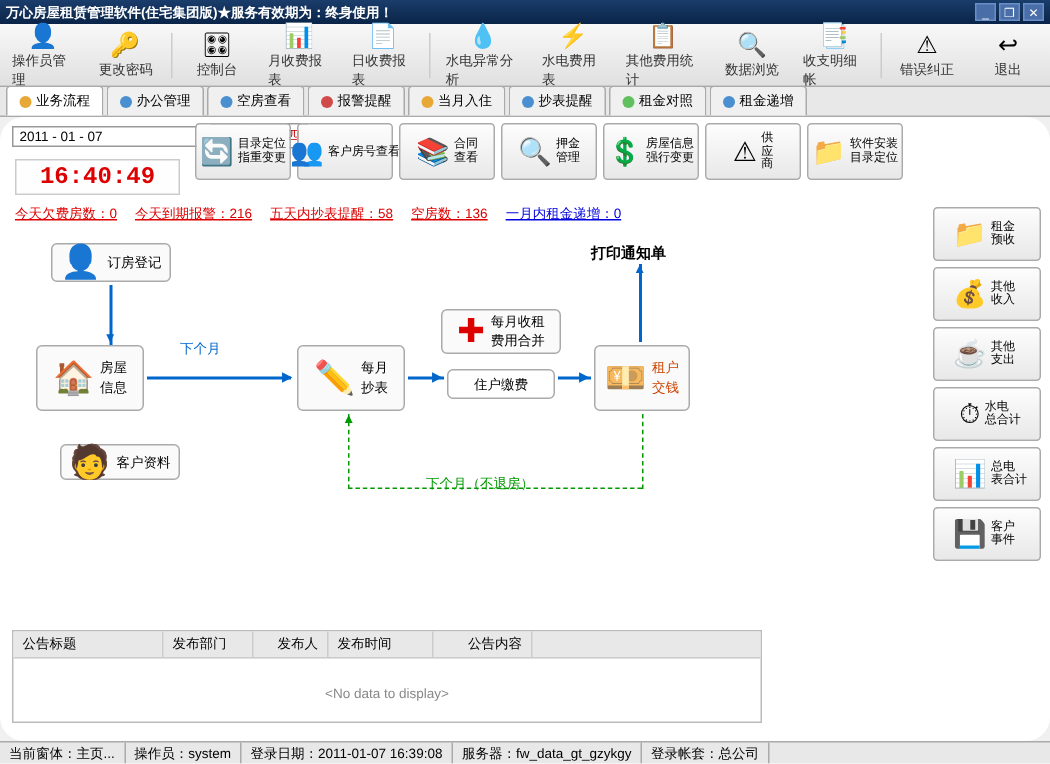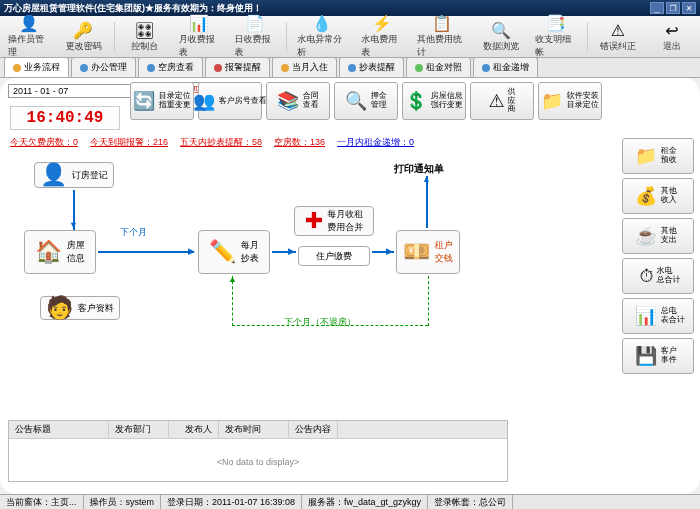--- a/index.html
+++ b/index.html
@@ -303,21 +303,21 @@
 事件</span>
       </div>
     </div>
 
   <div class="announce">
     <div class="ahdr" id="ahdr">
         <div style="width: 100px;">公告标题</div>
         <div style="width: 60px;">发布部门</div>
         <div style="width: 50px; text-align: right;">发布人</div>
         <div style="width: 70px;">发布时间</div>
-        <div style="width: auto;">公告内容</div>
+        <div style="width: auto; margin-left: 17px;">公告内容</div>
       </div>
     <div class="abody">&lt;No data to display&gt;</div>
   </div>
 </div>
 
 <div class="statusbar">
   <div>当前窗体：主页...</div>
   <div><span>操作员：</span><span>system</span></div>
   <div><span>登录日期：</span><span>2011-01-07 16:39:08</span></div>
   <div><span>服务器：</span><span>fw_data_gt_gzykgy</span></div>

